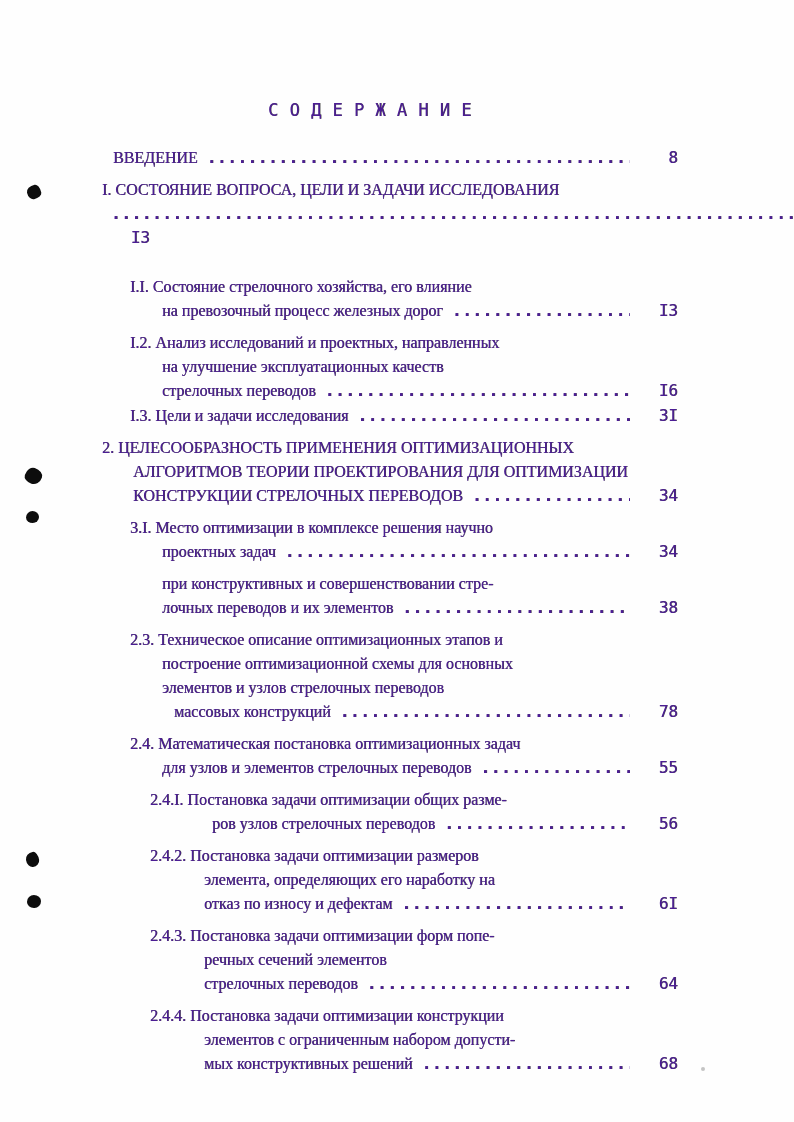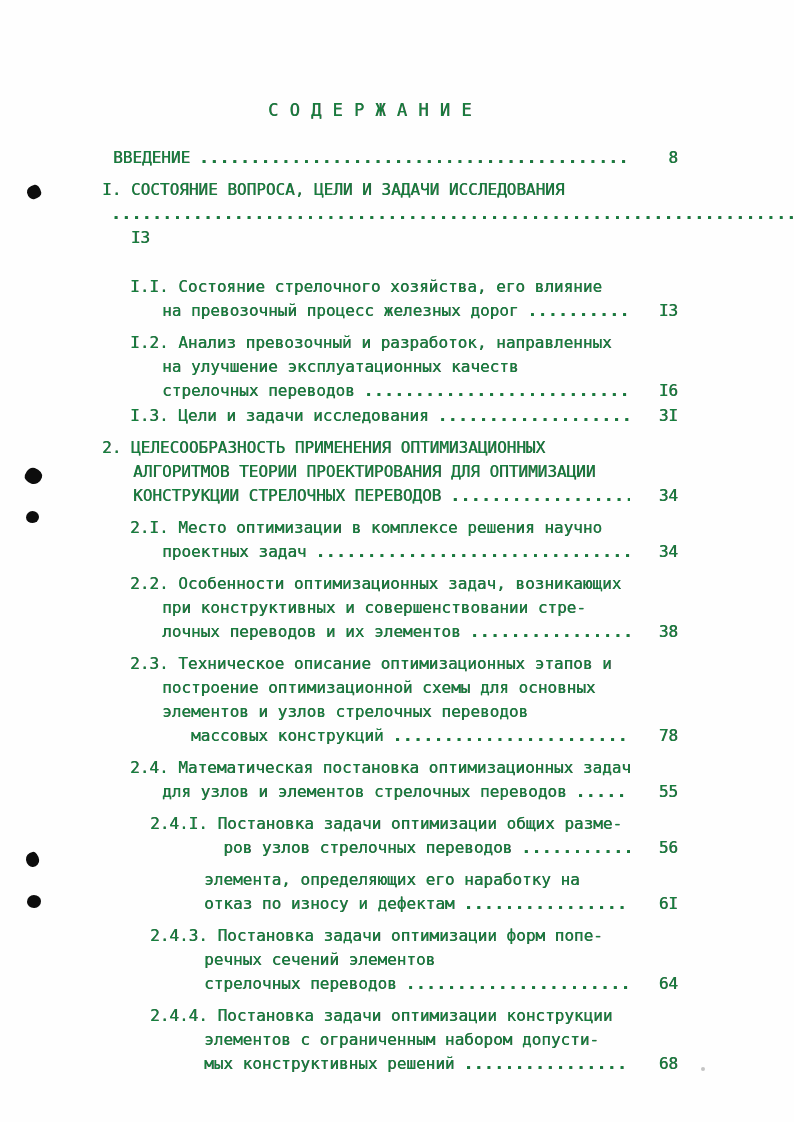--- a/index.html
+++ b/index.html
@@ -3,21 +3,21 @@
 <meta charset="utf-8">
 <style>
   html, body { margin: 0; padding: 0; background: #ffffff; }
   .page {
     position: relative;
     width: 794px;
     height: 1122px;
     background: #fefefe;
     overflow: hidden;
     font-family: "DejaVu Sans Mono", "Liberation Mono", monospace;
-    color: #15803d;
+    color: #4c1d95;
     font-size: 16px;
     text-shadow: 0.45px 0.3px 0 rgba(25,25,25,0.8);
   }
   .doc-title {
     position: absolute;
     top: 100px;
     left: 268px;
     white-space: pre;
     font-size: 17px;
     letter-spacing: 0.5px;
@@ -33,21 +33,21 @@
   
   .entry[data-entry="I.I."]  { margin-top: 25px; }
   .entry[data-entry="I.3."]  { margin-top: 1px; }
   .entry[data-entry="2."]    { margin-top: 8px; }
   .row {
     display: flex;
     align-items: baseline;
     line-height: 24px;
     white-space: pre;
   }
-  .text { flex: 0 0 auto; white-space: pre; }
+  .text { flex: 0 0 auto; white-space: pre; font-family: Liberation Serif, serif; }
   .lvlintro .first { padding-left: 13px; }
   .lvl0 .first { padding-left: 2px; flex-direction: column; }
   .lvl0 .cont  { padding-left: 33px; }
   .lvl1 .first { padding-left: 30px; }
   .lvl1 .cont  { padding-left: 62px; }
   .lvl2 .first { padding-left: 50px; }
   .lvl2 .cont  { padding-left: 104px; }
   .leader {
     flex: 1 1 auto;
     overflow: hidden;
@@ -95,56 +95,56 @@
         <div class="row first"><span class="text">ВВЕДЕНИЕ</span><span class="leader">........................................................................................................................</span><span class="pagenum">8</span></div>
       </div>
       <div class="entry lvl0" data-entry="I.">
         <div class="row first"><span class="text">I. СОСТОЯНИЕ ВОПРОСА, ЦЕЛИ И ЗАДАЧИ ИССЛЕДОВАНИЯ</span><span class="leader">........................................................................................................................</span><span class="pagenum">I3</span></div>
       </div>
       <div class="entry lvl1" data-entry="I.I.">
         <div class="row first"><span class="text">I.I. Состояние стрелочного хозяйства, его влияние</span></div>
         <div class="row cont"><span class="text">на превозочный процесс железных дорог</span><span class="leader">........................................................................................................................</span><span class="pagenum">I3</span></div>
       </div>
       <div class="entry lvl1" data-entry="I.2.">
-        <div class="row first"><span class="text">I.2. Анализ превозочный и разработок, направленных</span></div>
+        <div class="row first"><span class="text">I.2. Анализ исследований и проектных, направленных</span></div>
         <div class="row cont"><span class="text">на улучшение эксплуатационных качеств</span></div>
         <div class="row cont"><span class="text">стрелочных переводов</span><span class="leader">........................................................................................................................</span><span class="pagenum">I6</span></div>
       </div>
       <div class="entry lvl1" data-entry="I.3.">
         <div class="row first"><span class="text">I.3. Цели и задачи исследования</span><span class="leader">........................................................................................................................</span><span class="pagenum">3I</span></div>
       </div>
       <div class="entry lvl0" data-entry="2.">
         <div class="row first"><span class="text">2. ЦЕЛЕСООБРАЗНОСТЬ ПРИМЕНЕНИЯ ОПТИМИЗАЦИОННЫХ</span></div>
         <div class="row cont"><span class="text">АЛГОРИТМОВ ТЕОРИИ ПРОЕКТИРОВАНИЯ ДЛЯ ОПТИМИЗАЦИИ</span></div>
         <div class="row cont"><span class="text">КОНСТРУКЦИИ СТРЕЛОЧНЫХ ПЕРЕВОДОВ</span><span class="leader">........................................................................................................................</span><span class="pagenum">34</span></div>
       </div>
       <div class="entry lvl1" data-entry="2.I.">
-        <div class="row first"><span class="text">2.I. Место оптимизации в комплексе решения научно</span></div>
+        <div class="row first"><span class="text">3.I. Место оптимизации в комплексе решения научно</span></div>
         <div class="row cont"><span class="text">проектных задач</span><span class="leader">........................................................................................................................</span><span class="pagenum">34</span></div>
       </div>
       <div class="entry lvl1" data-entry="2.2.">
-        <div class="row first"><span class="text">2.2. Особенности оптимизационных задач, возникающих</span></div>
         <div class="row cont"><span class="text">при конструктивных и совершенствовании стре-</span></div>
         <div class="row cont"><span class="text">лочных переводов и их элементов</span><span class="leader">........................................................................................................................</span><span class="pagenum">38</span></div>
       </div>
       <div class="entry lvl1" data-entry="2.3.">
         <div class="row first"><span class="text">2.3. Техническое описание оптимизационных этапов и</span></div>
         <div class="row cont"><span class="text">построение оптимизационной схемы для основных</span></div>
         <div class="row cont"><span class="text">элементов и узлов стрелочных переводов</span></div>
         <div class="row cont"><span class="text">   массовых конструкций</span><span class="leader">........................................................................................................................</span><span class="pagenum">78</span></div>
       </div>
       <div class="entry lvl1" data-entry="2.4.">
         <div class="row first"><span class="text">2.4. Математическая постановка оптимизационных задач</span></div>
         <div class="row cont"><span class="text">для узлов и элементов стрелочных переводов</span><span class="leader">........................................................................................................................</span><span class="pagenum">55</span></div>
       </div>
       <div class="entry lvl2" data-entry="2.4.I.">
         <div class="row first"><span class="text">2.4.I. Постановка задачи оптимизации общих разме-</span></div>
         <div class="row cont"><span class="text">  ров узлов стрелочных переводов</span><span class="leader">........................................................................................................................</span><span class="pagenum">56</span></div>
       </div>
       <div class="entry lvl2" data-entry="2.4.2.">
+        <div class="row first"><span class="text">2.4.2. Постановка задачи оптимизации размеров</span></div>
         <div class="row cont"><span class="text">элемента, определяющих его наработку на</span></div>
         <div class="row cont"><span class="text">отказ по износу и дефектам</span><span class="leader">........................................................................................................................</span><span class="pagenum">6I</span></div>
       </div>
       <div class="entry lvl2" data-entry="2.4.3.">
         <div class="row first"><span class="text">2.4.3. Постановка задачи оптимизации форм попе-</span></div>
         <div class="row cont"><span class="text">речных сечений элементов</span></div>
         <div class="row cont"><span class="text">стрелочных переводов</span><span class="leader">........................................................................................................................</span><span class="pagenum">64</span></div>
       </div>
       <div class="entry lvl2" data-entry="2.4.4.">
         <div class="row first"><span class="text">2.4.4. Постановка задачи оптимизации конструкции</span></div>

